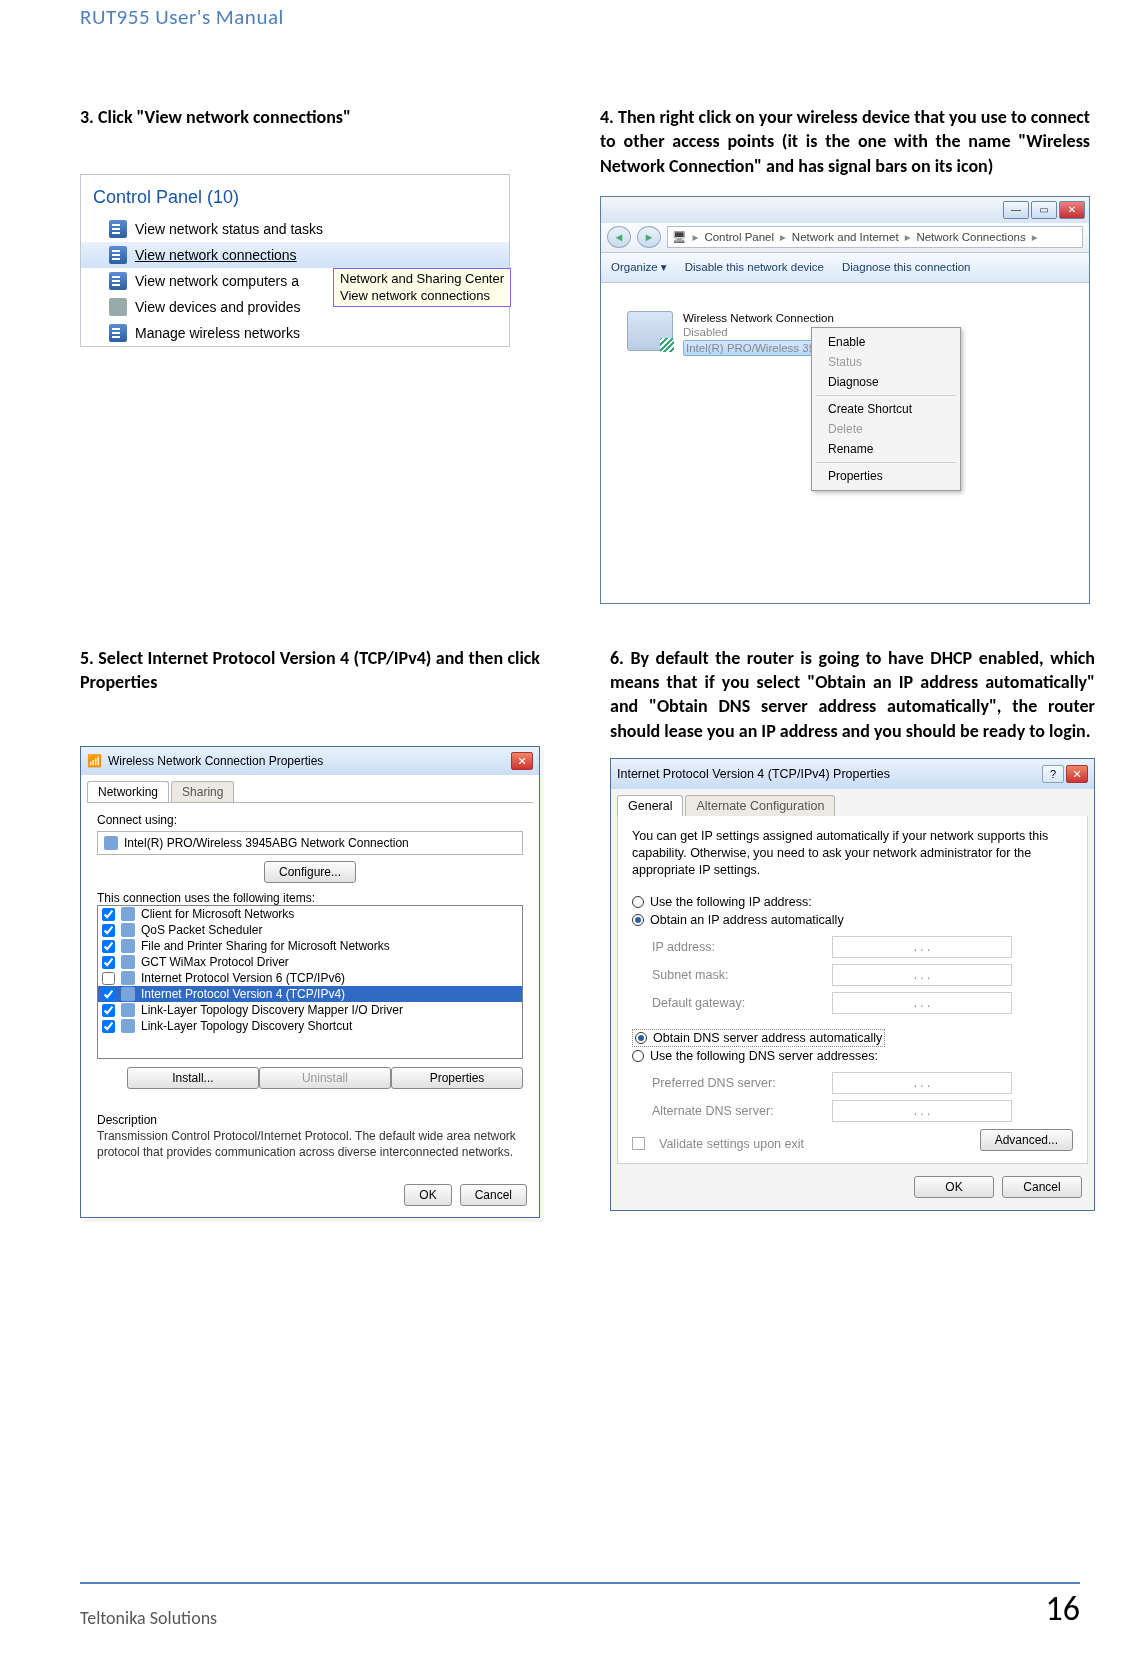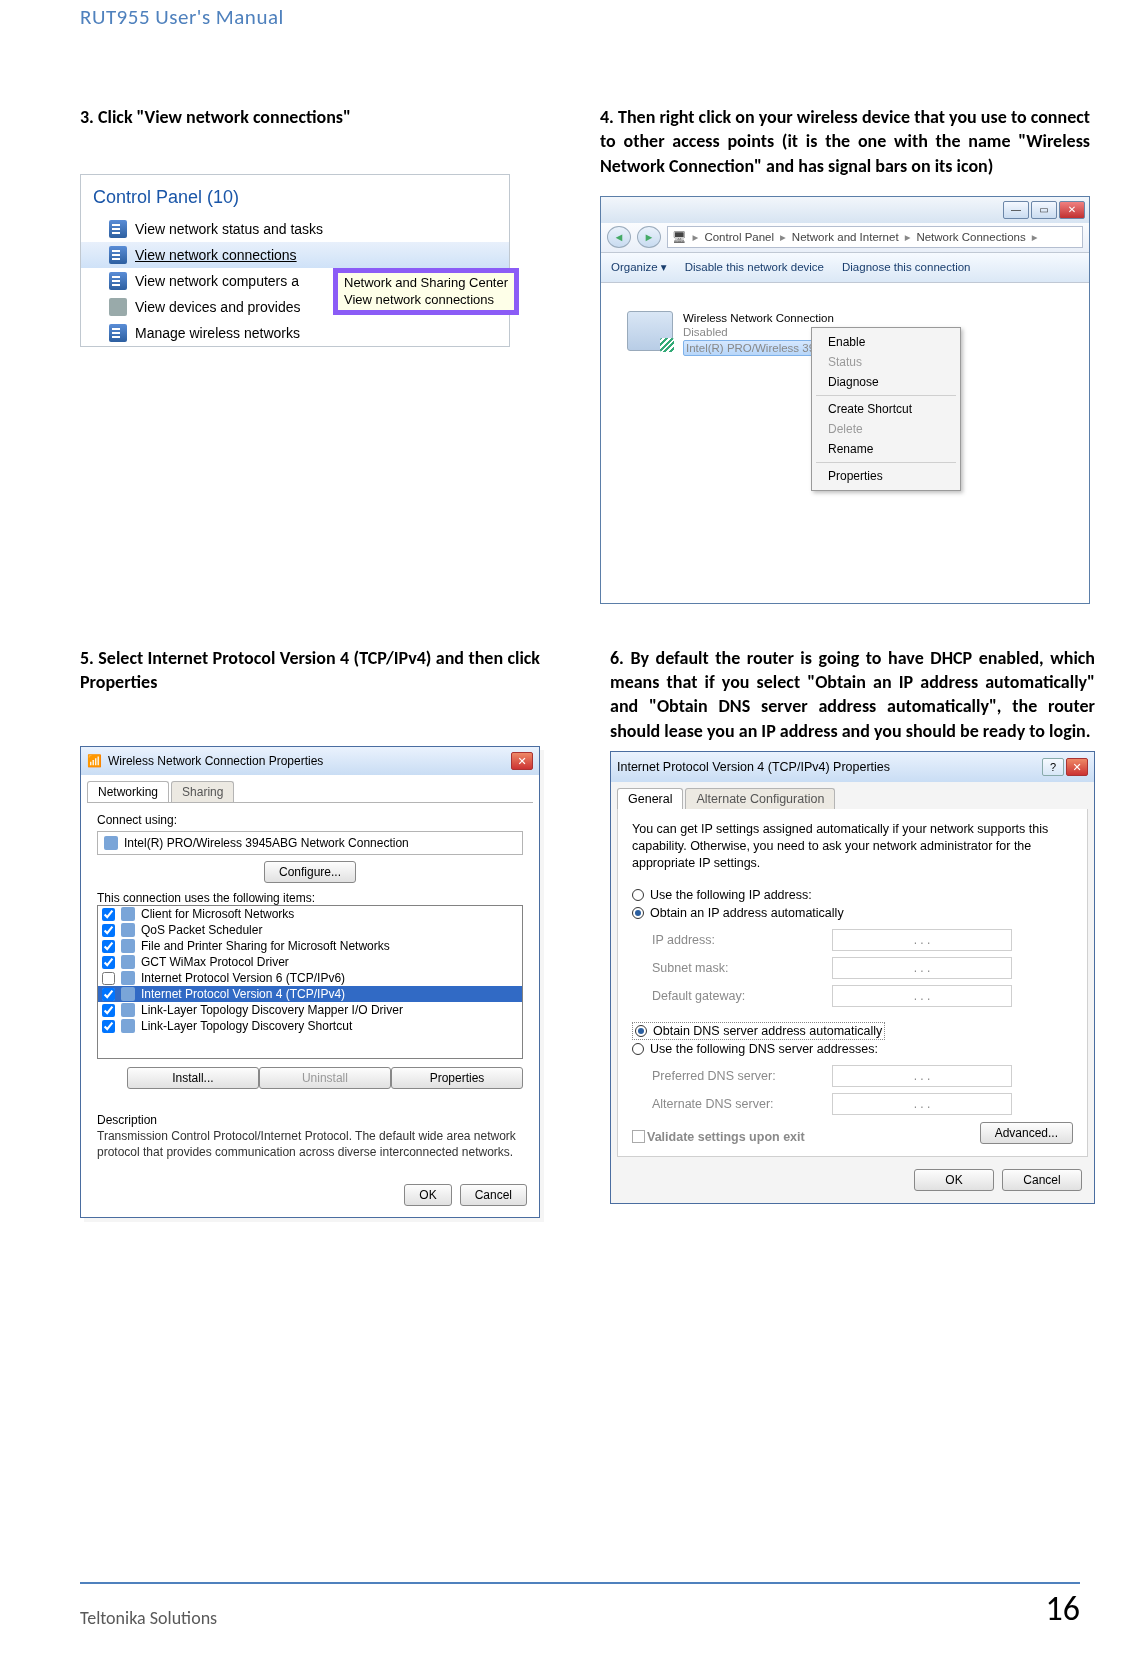--- a/index.html
+++ b/index.html
@@ -16,21 +16,21 @@
   
   .shot-cp { border: 1px solid #c0c8d0; background: #fff; font-family: "Segoe UI", Tahoma, sans-serif; font-size: 14px; color: #000; width: 430px; margin-top: 45px;}
   .shot-cp .hdr { color: #1a56a8; font-size: 18px; padding: 12px 10px 8px 12px; font-family: "Segoe UI", sans-serif;}
   .shot-cp .item { display: flex; align-items: center; padding: 4px 0 4px 28px; gap: 8px; position: relative;}
   .cp-ico { width: 18px; height: 18px; display: inline-block; flex: 0 0 18px; }
   .ico-net { background: linear-gradient(#5a8dd6,#2d5fa0); border-radius:2px; position:relative;}
   .ico-net::after{content:""; position:absolute; width:8px; height:2px; background:#fff; top:4px; left:3px; box-shadow:0 4px 0 #fff, 0 8px 0 #fff;}
   .ico-dev { background: #9aa; border-radius:2px;}
   .shot-cp .item.sel { background: linear-gradient(#e8f0fb,#cfe2f8); color:#000;}
   .shot-cp .item.ul span.lnk { text-decoration: underline; }
-  .tooltip { position: absolute; left: 252px; top: 0; background: #feffe8; border: 5px solid #8b5cf6; font-size: 13px; padding: 2px 6px; line-height: 1.25; white-space: nowrap;}
+  .tooltip { position: absolute; left: 252px; top: 0; background: #feffe8; border: 1px solid #8b5cf6; font-size: 13px; padding: 2px 6px; line-height: 1.25; white-space: nowrap;}
   
   .shot-nc { border: 1px solid #5b7ea8; width: 490px; background: #fff; font-family: "Segoe UI", Tahoma, sans-serif; font-size: 11.5px; color: #333; margin-top: 18px; height: 408px; position: relative;}
   .nc-titlebar { height: 26px; background: linear-gradient(#f2f6fb,#d7e4f2); display:flex; justify-content:flex-end; align-items:center; padding: 0 4px; gap:2px;}
   .winbtn { width: 26px; height: 18px; border: 1px solid #6b86a8; border-radius: 2px; background: linear-gradient(#f4f8ff,#cadcf0); font-size:10px; display:flex; align-items:center; justify-content:center;}
   .winbtn.close { background: linear-gradient(#f08080,#c03030); color:#fff;}
   .nc-nav { height: 30px; background: linear-gradient(#fbfcfe,#e9eff8); border-bottom: 1px solid #c0c8d4; display:flex; align-items:center; padding: 0 6px; gap:6px;}
   .nav-arrow { width:24px; height:22px; border:1px solid #9ab; border-radius:50%; background:linear-gradient(#eaf2fb,#c8dbf0); display:flex;align-items:center;justify-content:center; color:#4a6; font-size:11px;}
   .nav-loc { flex:1; border:1px solid #b4bed0; height:22px; background:#fff; display:flex; align-items:center; padding:0 4px; gap:4px; color:#444;}
   .nav-sep::before{content:"▸"; color:#888; margin:0 2px;}
   .nc-toolbar { height: 30px; background: linear-gradient(#f6faff,#dbe8f6); border-bottom:1px solid #c0c8d4; display:flex; align-items:center; gap:18px; padding:0 10px; color:#1a3e6e;}
@@ -65,38 +65,38 @@
   .ib-row input[type=checkbox]{ width:13px; height:13px;}
   .ib-ico{ width:14px; height:14px; display:inline-block; background:#7aa5d8; border-radius:2px;}
   .btn-row-3{ display:flex; justify-content:flex-end; margin-top:8px;}
   .btn-row-3 .btn-std{ flex:0 0 31%;}
   .btn-row-3 .btn-std.dim{ color:#999;}
   .desc-box{ margin-top:24px;}
   .desc-box .lbl{ margin-bottom:2px;}
   .desc-text{ color:#333; line-height:1.3;}
   .dlg-footer{ height: 44px; display:flex; justify-content:flex-end; align-items:center; gap:8px; padding: 0 12px; border-top: 0;}
   
-  .shot-ipv4 { width: 485px; border:1px solid #4a6da0; background:#f4f4f4; font-family:"Segoe UI", Tahoma, sans-serif; font-size:12.5px; margin-top: 8px;}
+  .shot-ipv4 { width: 485px; border:1px solid #4a6da0; background:#f4f4f4; font-family:"Segoe UI", Tahoma, sans-serif; font-size:12.5px; margin-top: 15px;}
   .ipv4-titlebar{ height:30px; background: linear-gradient(#eaf2fd,#c9ddf4); display:flex; align-items:center; justify-content:space-between; padding:0 6px;}
   .ipv4-titlebar .btns{ display:flex; gap:2px;}
   .help-btn{ width:22px; height:18px; border:1px solid #8aa; background: linear-gradient(#f6faff,#d7e6f6); border-radius:2px; font-size:11px; display:flex;align-items:center;justify-content:center;}
   .ipv4-body{ background:#fff; margin:0 6px 0 6px; border:1px solid #d0d0d0; border-top:none;}
   .ipv4-tabs{ display:flex; padding:6px 6px 0 6px; background:#f4f4f4;}
   .ipv4 .tab{ font-size:12.5px;}
   .ipv4-inner{ padding: 12px 14px;}
   .ipv4-intro{ line-height:1.35; margin-bottom:14px;}
   .radio-row{ display:flex; align-items:center; gap:6px; padding:2px 0;}
   .radio-row .dot{ width:12px; height:12px; border:1px solid #333; border-radius:50%; display:inline-flex; align-items:center; justify-content:center;}
   .radio-row .dot.sel::after{ content:""; width:6px; height:6px; background:#2b5fa0; border-radius:50%;}
   .radio-row.boxed{ border:1px dotted #888; padding:1px 2px; display:inline-flex;}
   .ip-grid{ margin: 4px 0 12px 20px;}
   .ip-grid .iprow{ display:flex; align-items:center; padding:3px 0;}
   .ip-grid .lbl{ width: 180px; color:#8a8a8a;}
   .ip-field{ width: 180px; height:22px; border:1px solid #cfcfcf; background:#fff; color:#8a8a8a; display:flex; align-items:center; justify-content:space-around; font-size:12px;}
-  .chk-row{ display:flex; align-items:center; gap:2px; color:#8a8a8a; margin-top:10px;font-weight:bold;}
+  .chk-row{ display:flex; align-items:center; gap:14px; color:#8a8a8a; margin-top:10px;}
   .chk{ width:13px; height:13px; border:1px solid #aaa; background:#fff;}
   .ipv4-adv{ display:flex; justify-content:flex-end; margin-top:-22px;}
   .ipv4-footer{ display:flex; justify-content:flex-end; gap:8px; padding:12px;}
   
   .footer { position:absolute; bottom:24px; left:80px; right:60px; display:flex; justify-content:space-between; align-items:flex-end;}
   .footer .line{ border-top:2px solid #4F81BD; width:100%; position:absolute; top:-6px; left:0;}
   .footer-left{ color:#595959; font-size:18px;}
   .footer-right{ font-size:34px; color:#000;}
 </style>
 </head>

